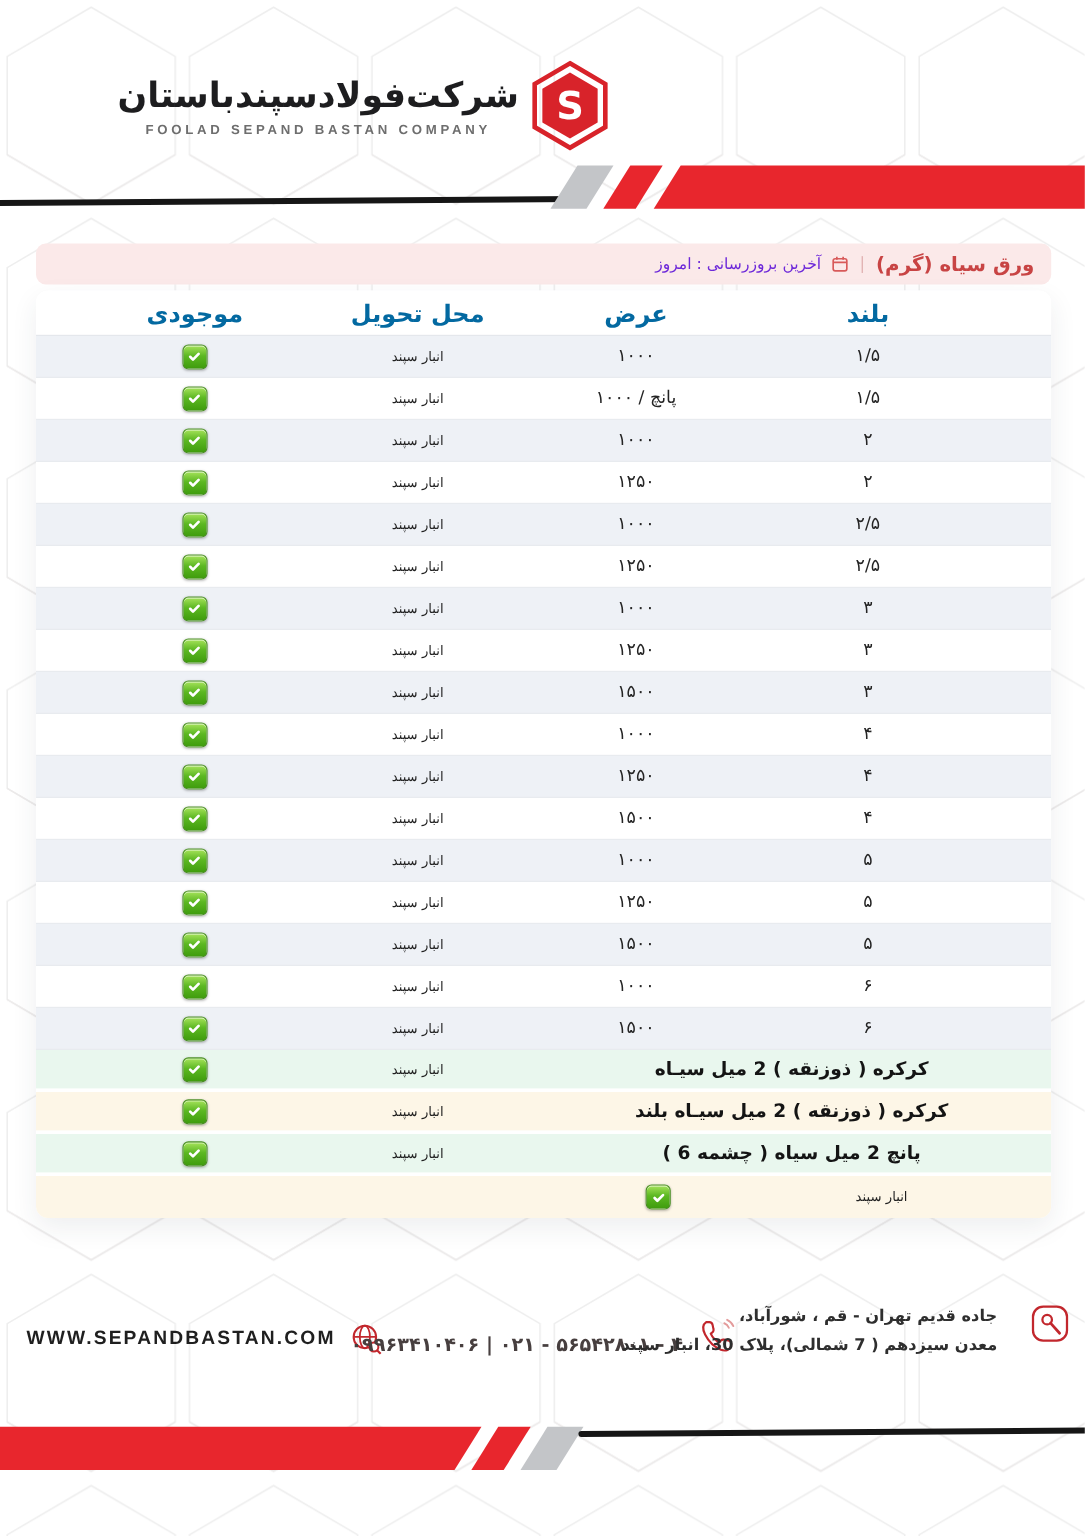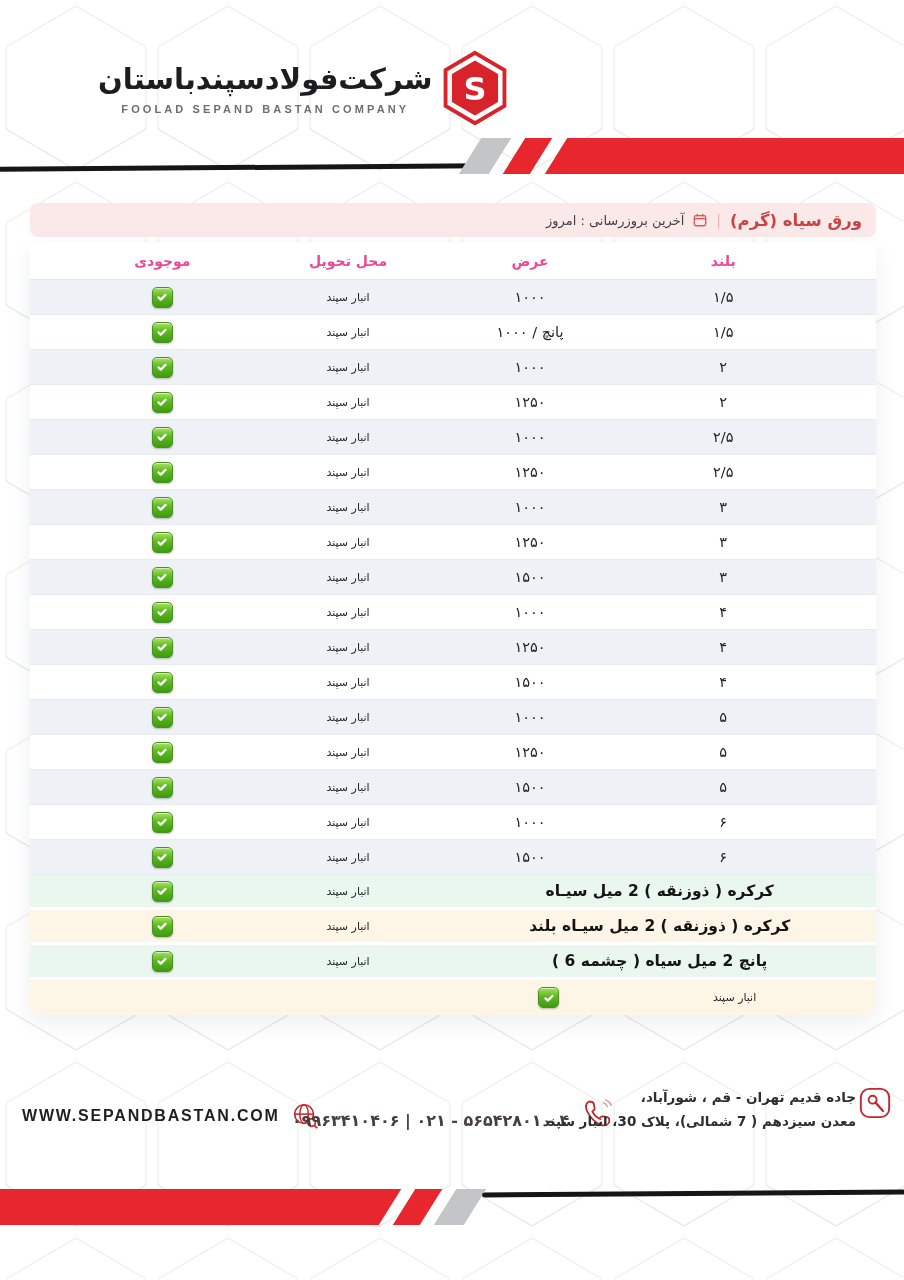--- a/index.html
+++ b/index.html
@@ -27,57 +27,57 @@
   .band-bot-gray{position:absolute;top:1189px;left:445px;width:30px;height:36px;background:#c3c5c8;}
   .line-bot-black{position:absolute;top:1191px;left:482px;width:430px;height:5px;background:#161616;transform:rotate(-0.4deg);border-radius:3px;}
   
   .table-wrap{position:absolute;top:203px;left:30px;width:846px;}
   .title-bar{
     direction:rtl;display:flex;align-items:center;gap:9px;
     height:34px;border-radius:8px;background:#fbe9e9;padding:0 14px;box-sizing:border-box;
   }
   .tb-title{font-size:16.5px;font-weight:bold;color:#c84444;}
   .tb-sep{color:#e2b4b4;font-size:14px;}
-  .tb-upd{font-size:13px;color:#404040;}
+  .tb-upd{font-size:13px;color:#6d28d9;}
   .stock-table{
     margin-top:5px;background:#fff;border-radius:10px;overflow:hidden;
     box-shadow:0 8px 22px rgba(40,50,70,.08);
   }
   .trow{
     direction:rtl;display:flex;align-items:center;height:35px;box-sizing:border-box;
     padding-right:58px;padding-left:30px;border-bottom:1px solid #e8ebef;
   }
   .trow.header{height:38px;border-bottom:1px solid #e4e7ec;background:#fff;}
   .trow.alt{background:#eef1f6;}
   .trow.white{background:#ffffff;}
   .trow.green{background:#e9f7ee;border-bottom:3px solid #ffffff;}
   .trow.cream{background:#fdf6e7;border-bottom:3px solid #ffffff;}
   .trow:last-child{border-bottom:none;}
   .tcell{display:flex;align-items:center;justify-content:center;text-align:center;color:#242424;font-size:15px;}
   .c-th{width:25%;}
   .c-w{width:26%;}
   .c-dl{width:22%;}
   .c-st{width:27%;}
   .c-prod{width:51%;font-weight:600;font-size:15.5px;color:#141414;transform:translateX(35px);}
-  .trow.header .tcell{font-weight:bold;font-size:14px;color:#ec4899;}
+  .trow.header .tcell{font-weight:bold;font-size:20px;color:#0369a1;}
   .cellnum{font-size:14.5px;text-align:center;}
   .delivery{font-size:11px;color:#1f1f1f;}
   .check{
     width:21px;height:21px;border-radius:5px;display:inline-flex;align-items:center;justify-content:center;
     background:linear-gradient(180deg,#a6e35b 0%,#5cb822 45%,#3f9c0d 100%);
     border:1px solid #4c8f27;box-sizing:border-box;
     box-shadow:inset 0 1px 0 rgba(255,255,255,.55),0 1px 2px rgba(0,0,0,.25);
   }
   .check svg{width:14px;height:14px;}
   
   .footer-website{position:absolute;top:1101px;left:22px;display:flex;align-items:center;gap:10px;}
   .site-text{font-size:16px;font-weight:bold;color:#1f1f1f;letter-spacing:1.8px;font-family:"Liberation Sans",sans-serif;}
   .footer-phone{position:absolute;top:1098px;left:292px;display:flex;align-items:flex-end;gap:12px;}
   .phone-text{direction:ltr;font-size:16px;font-weight:bold;color:#473f3f;letter-spacing:.5px;}
-  .footer-address{position:absolute;top:1086px;right:12px;display:flex;align-items:flex-start;gap:2px;}
+  .footer-address{position:absolute;top:1086px;right:12px;display:flex;align-items:flex-start;gap:27px;}
   .addr-text{direction:rtl;text-align:right;font-size:13.5px;font-weight:600;color:#2e2e2e;line-height:1.75;}
   .ficon{flex:0 0 auto;}
 </style>
 </head>
 <body>
 
 <svg class="bgpattern" xmlns="http://www.w3.org/2000/svg">
   <defs>
     <pattern id="hexp" width="152" height="176" patternUnits="userSpaceOnUse">
       <path d="M76 6 L146 47 L146 129 L76 170 L6 129 L6 47 Z" fill="none" stroke="#eeeeee" stroke-width="1.3"></path>

